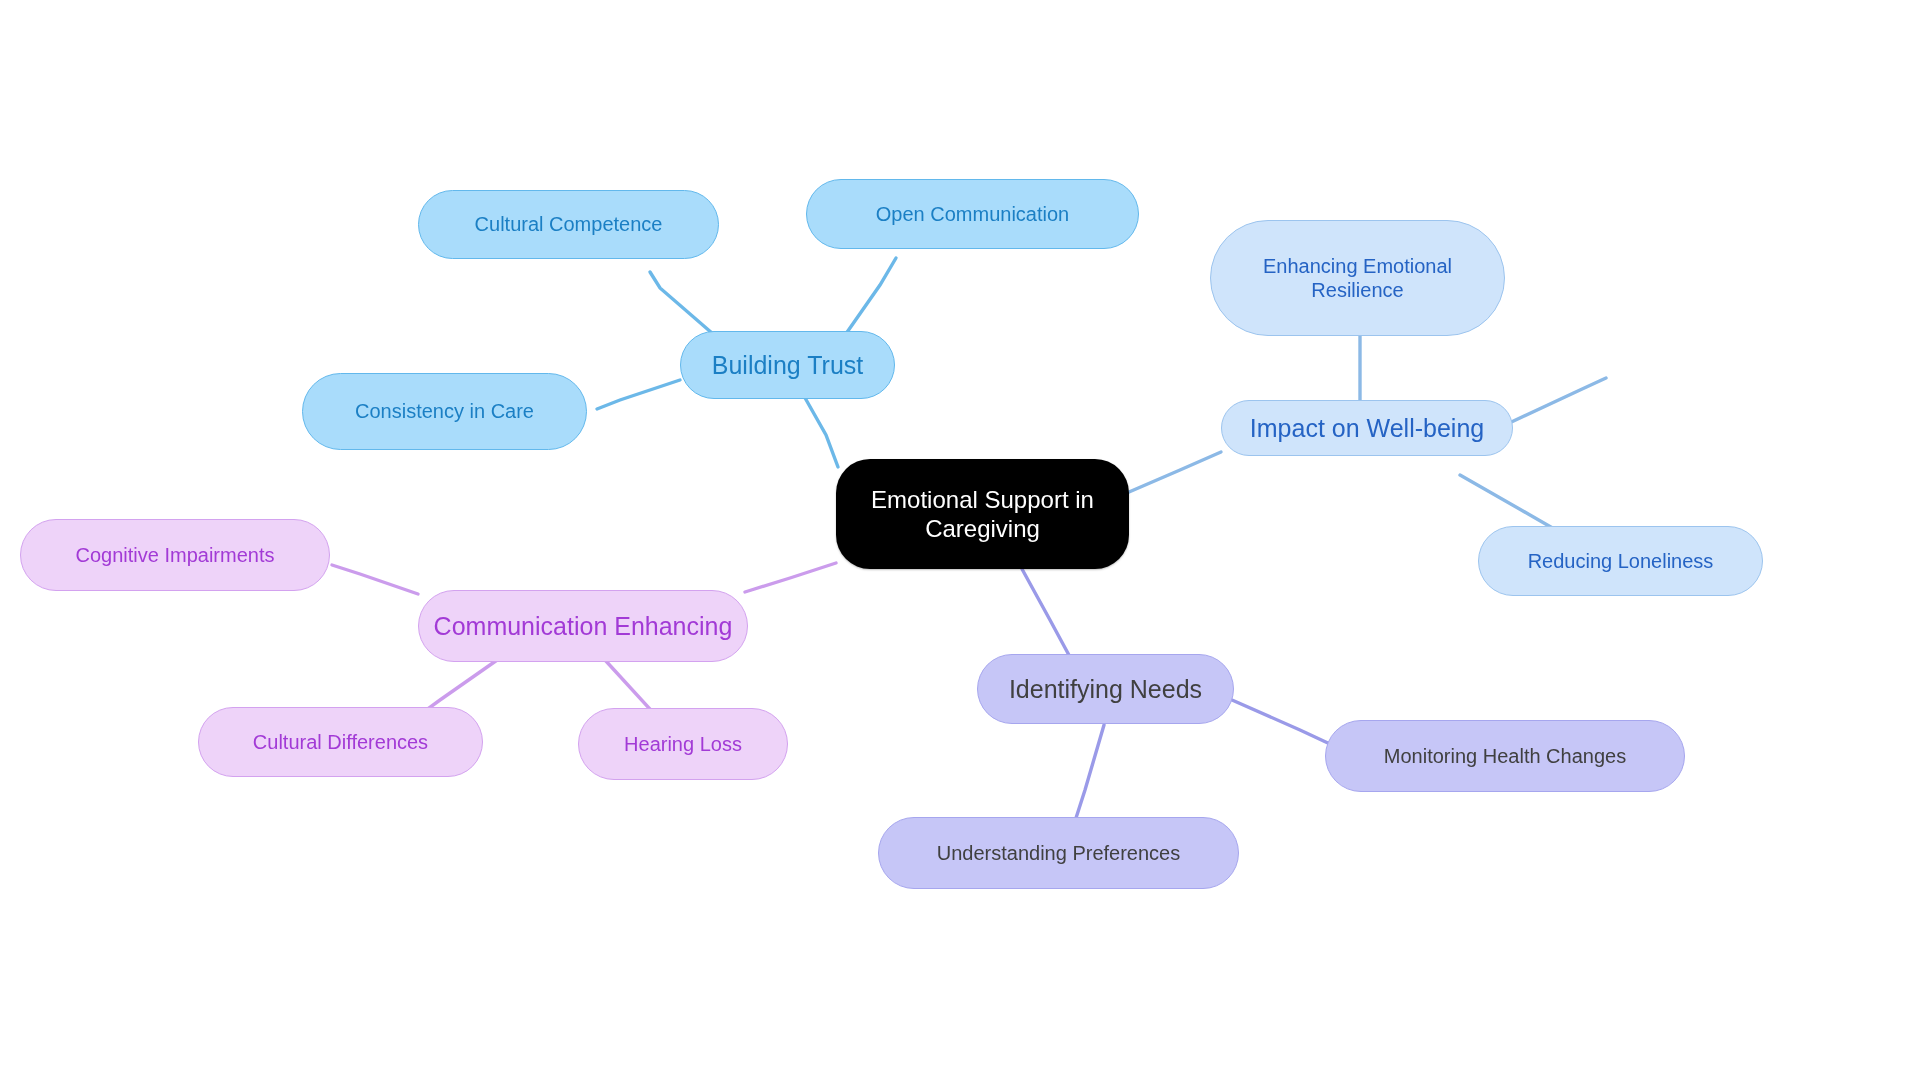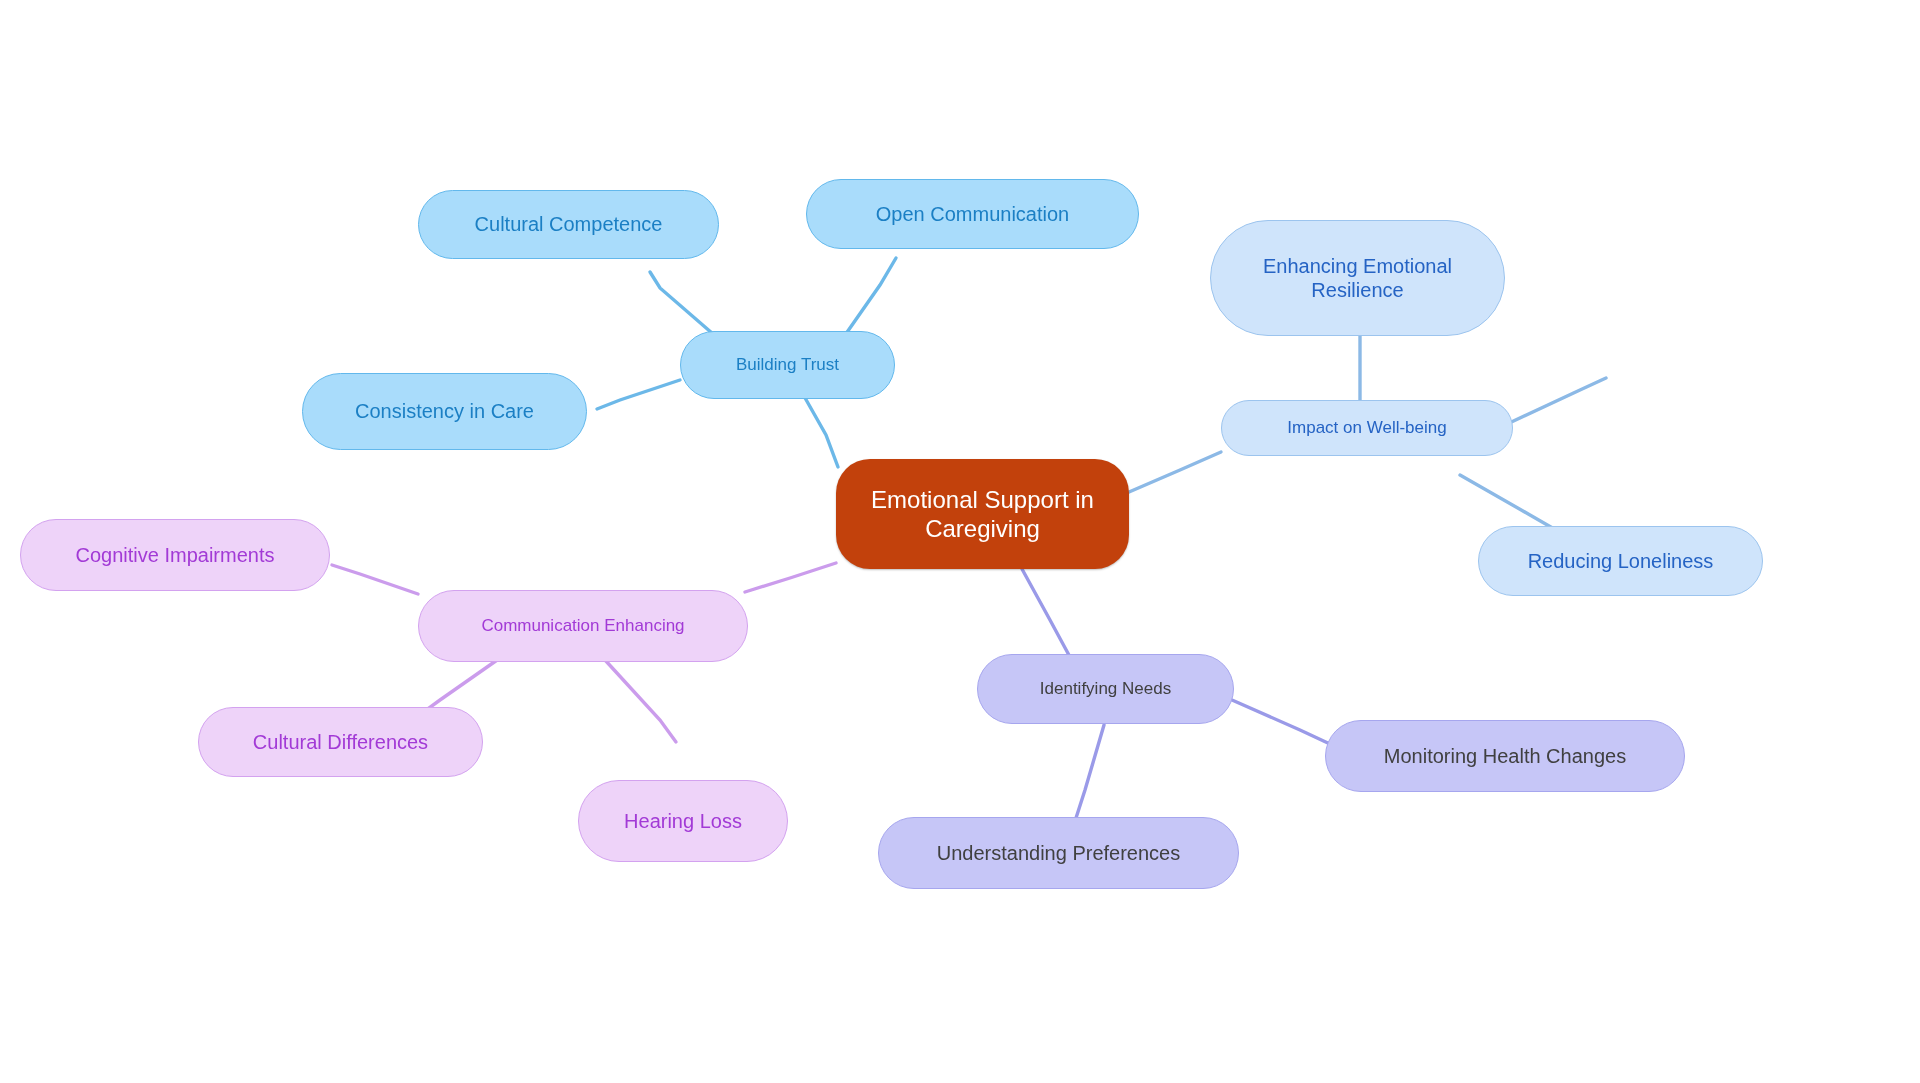--- a/index.html
+++ b/index.html
@@ -34,27 +34,27 @@
     border-radius: 999px;
     border-style: solid;
     border-width: 1.5px;
     line-height: 1.22;
     white-space: pre-line;
     z-index: 5;
   }
   .node-root {
     border-radius: 34px;
     border-width: 0;
-    background: #c2410c;
+    background: #000000;
     color: #ffffff;
     font-size: 24px;
     z-index: 8;
     box-shadow: 0 1px 2px rgba(0,0,0,0.25);
   }
-  .node-branch { font-size: 17px; }
+  .node-branch { font-size: 25px; }
   .node-leaf   { font-size: 20px; }
 
   
   .c-trust      { background: #a9dcfb; border-color: #62b8ec; color: #1b7fc4; }
   
   .c-wellbeing  { background: #cfe4fb; border-color: #9cc4ee; color: #2563c4; }
   
   .c-needs      { background: #c6c6f7; border-color: #a6a6ee; color: #404040; }
   
   .c-barriers   { background: #eed3f9; border-color: #d3a2ef; color: #a23ad6; }
@@ -110,15 +110,15 @@
   <div class="node node-leaf c-needs" style="left:1325px; top:720px; width:360px; height:72px;">Monitoring Health Changes</div>
 
   <div class="node node-leaf c-needs" style="left:878px; top:817px; width:361px; height:72px;">Understanding Preferences</div>
 
   <div class="node node-branch c-barriers" style="left:418px; top:590px; width:330px; height:72px;">Communication Enhancing</div>
 
   <div class="node node-leaf c-barriers" style="left:20px; top:519px; width:310px; height:72px;">Cognitive Impairments</div>
 
   <div class="node node-leaf c-barriers" style="left:198px; top:707px; width:285px; height:70px;">Cultural Differences</div>
 
-  <div class="node node-leaf c-barriers" style="left:578px; top:780px; width:210px; height:82px;text-align:center;">Hearing Loss</div>
+  <div class="node node-leaf c-barriers" style="left:578px; top:708px; width:210px; height:72px;text-align:center;">Hearing Loss</div>
 
 </div>
 
 </body></html>

